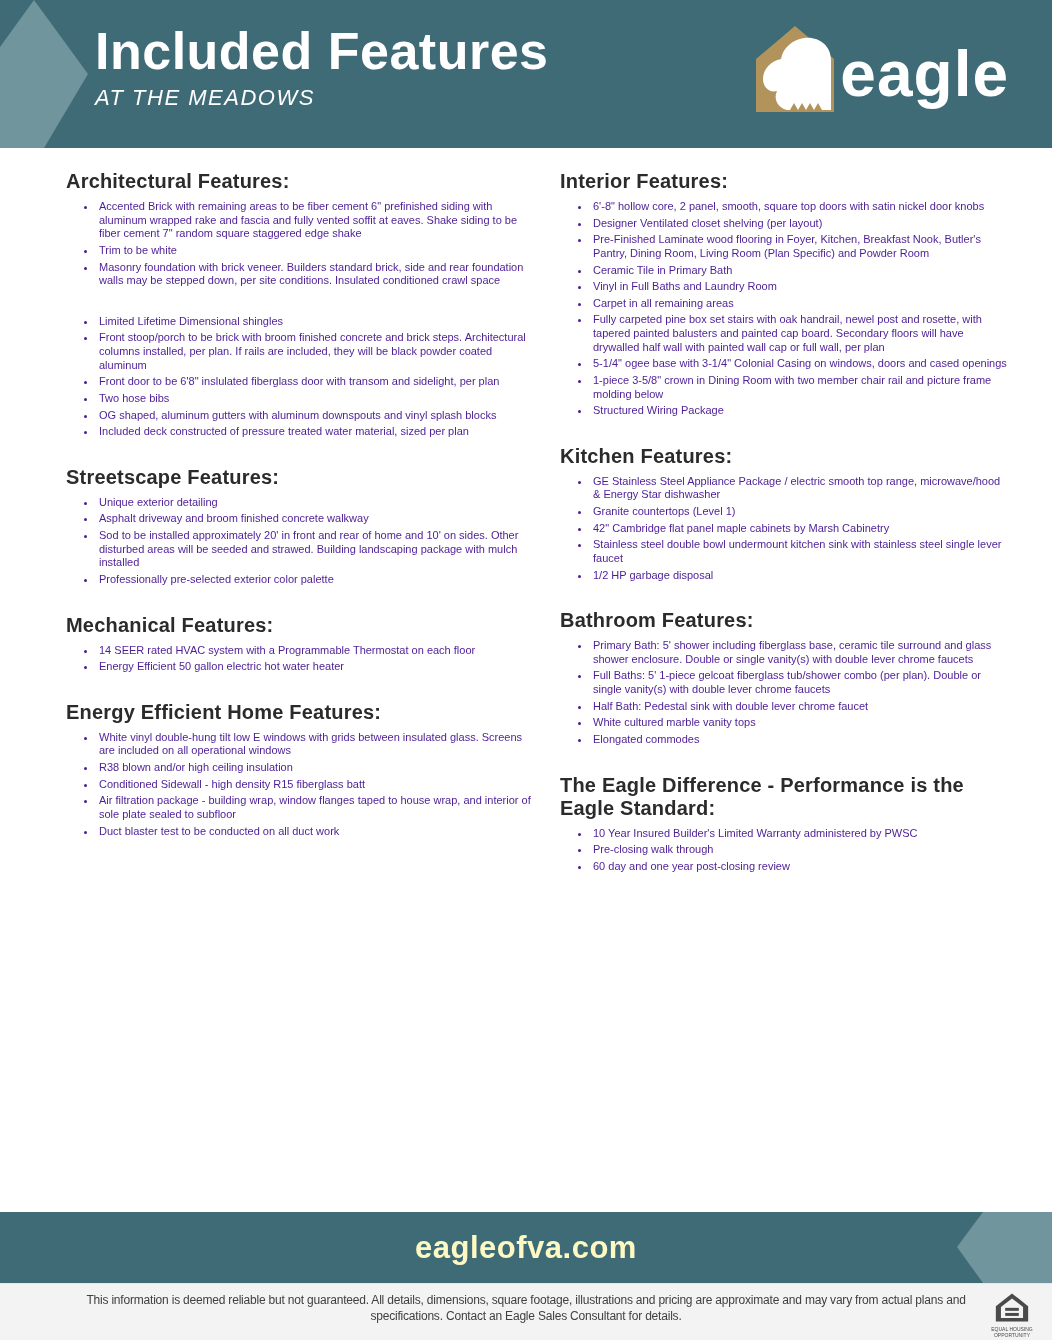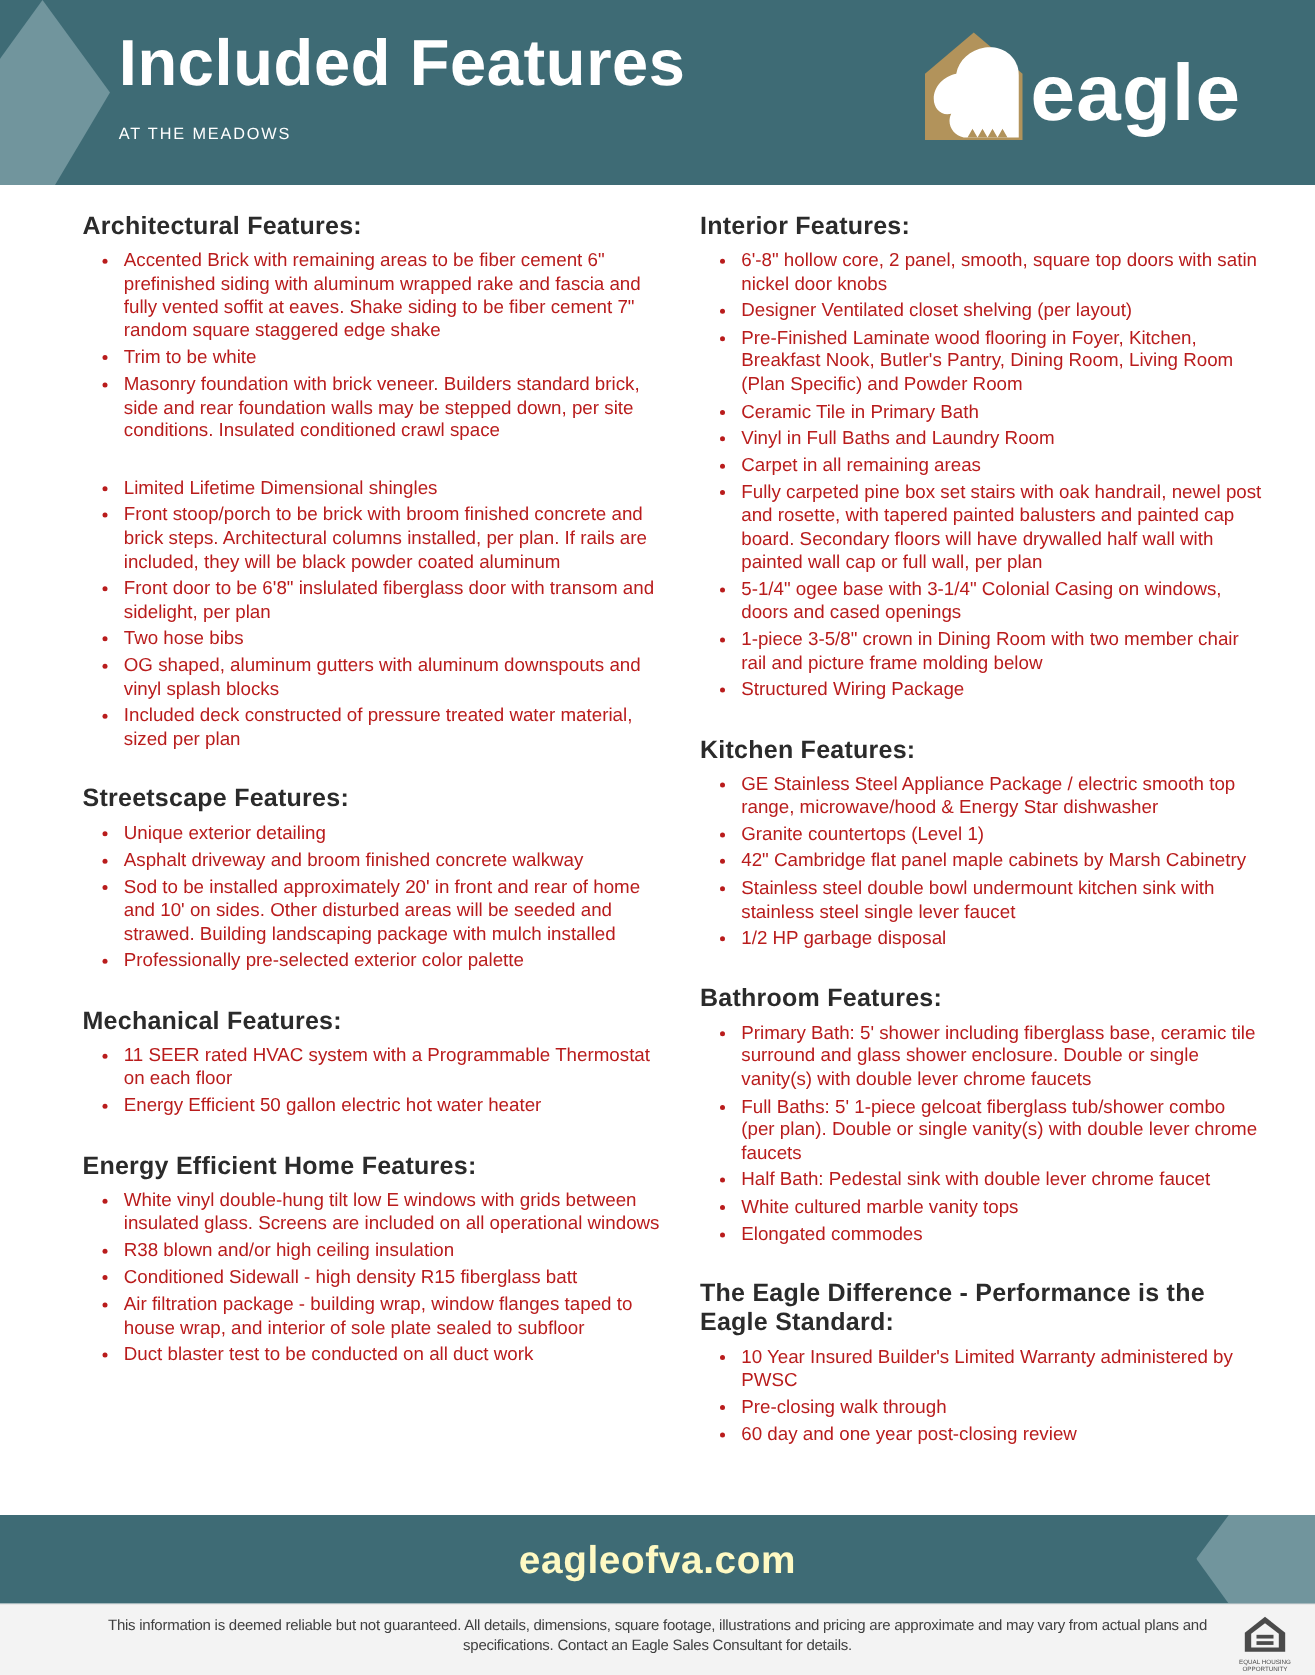--- a/index.html
+++ b/index.html
@@ -17,44 +17,44 @@
   .header-chevron {
     position:absolute; left:0; top:0; width:88px; height:148px;
     background:#71959d;
     clip-path:polygon(34px 0, 88px 74px, 44px 148px, 0 148px, 0 47px);
   }
   .title-block { position:absolute; left:95px; top:24px; color:#ffffff; }
   .page-title {
     font-size:52px; font-weight:bold; letter-spacing:0.5px; line-height:1.05;
   }
   .page-subtitle {
-    font-size:13px; font-weight:normal; letter-spacing:1.5px; margin-top:20px;
+    font-size:22px; font-weight:normal; letter-spacing:1.5px; margin-top:6px;font-style:italic;
   }
   .brand {
-    position:absolute; right:59px; top:24px; display:flex; align-items:center;
+    position:absolute; right:43px; top:24px; display:flex; align-items:center;
   }
   .brand-name {
     color:#ffffff; font-size:64px; font-weight:bold; letter-spacing:1px;
     line-height:1; margin-left:4px; margin-top:10px;
   }
   
   .content {
     position:absolute; top:148px; left:0; width:1052px;
     padding:22px 26px 0 66px;
     display:grid; grid-template-columns:474px 450px; column-gap:20px;
   }
   .feature-section { margin-top:27px; }
   .feature-section:first-child { margin-top:0; }
   .sec-heading {
     font-size:20px; font-weight:bold; color:#2b2b2b; letter-spacing:0.2px;
     margin-bottom:7px;
   }
   .bullets { list-style:disc outside; padding-left:31px; }
   .bullets li {
-    font-size:15px; line-height:1.24; color:#b91c1c; padding-left:2px;
+    font-size:11px; line-height:1.24; color:#4c1d95; padding-left:2px;
     margin-bottom:3px;
   }
   
   .site-band {
     position:absolute; top:1212px; left:0; width:1052px; height:71px;
     background:#3e6b75; display:flex; align-items:center; justify-content:center;
   }
   .footer-chevron {
     position:absolute; right:0; top:0; width:95px; height:71px;
     background:#71959d;
@@ -126,21 +126,21 @@
             <li>Unique exterior detailing</li>
             <li>Asphalt driveway and broom finished concrete walkway</li>
             <li>Sod to be installed approximately 20' in front and rear of home and 10' on sides. Other disturbed areas will be seeded and strawed. Building landscaping package with mulch installed</li>
             <li>Professionally pre-selected exterior color palette</li>
           </ul>
     </section>
 
     <section class="feature-section">
       <h2 class="sec-heading">Mechanical Features:</h2>
       <ul class="bullets">
-            <li>11 SEER rated HVAC system with a Programmable Thermostat on each floor</li>
+            <li>14 SEER rated HVAC system with a Programmable Thermostat on each floor</li>
             <li>Energy Efficient 50 gallon electric hot water heater</li>
           </ul>
     </section>
 
     <section class="feature-section">
       <h2 class="sec-heading">Energy Efficient Home Features:</h2>
       <ul class="bullets">
             <li>White vinyl double-hung tilt low E windows with grids between insulated glass. Screens are included on all operational windows</li>
             <li>R38 blown and/or high ceiling insulation</li>
             <li>Conditioned Sidewall - high density R15 fiberglass batt</li>

